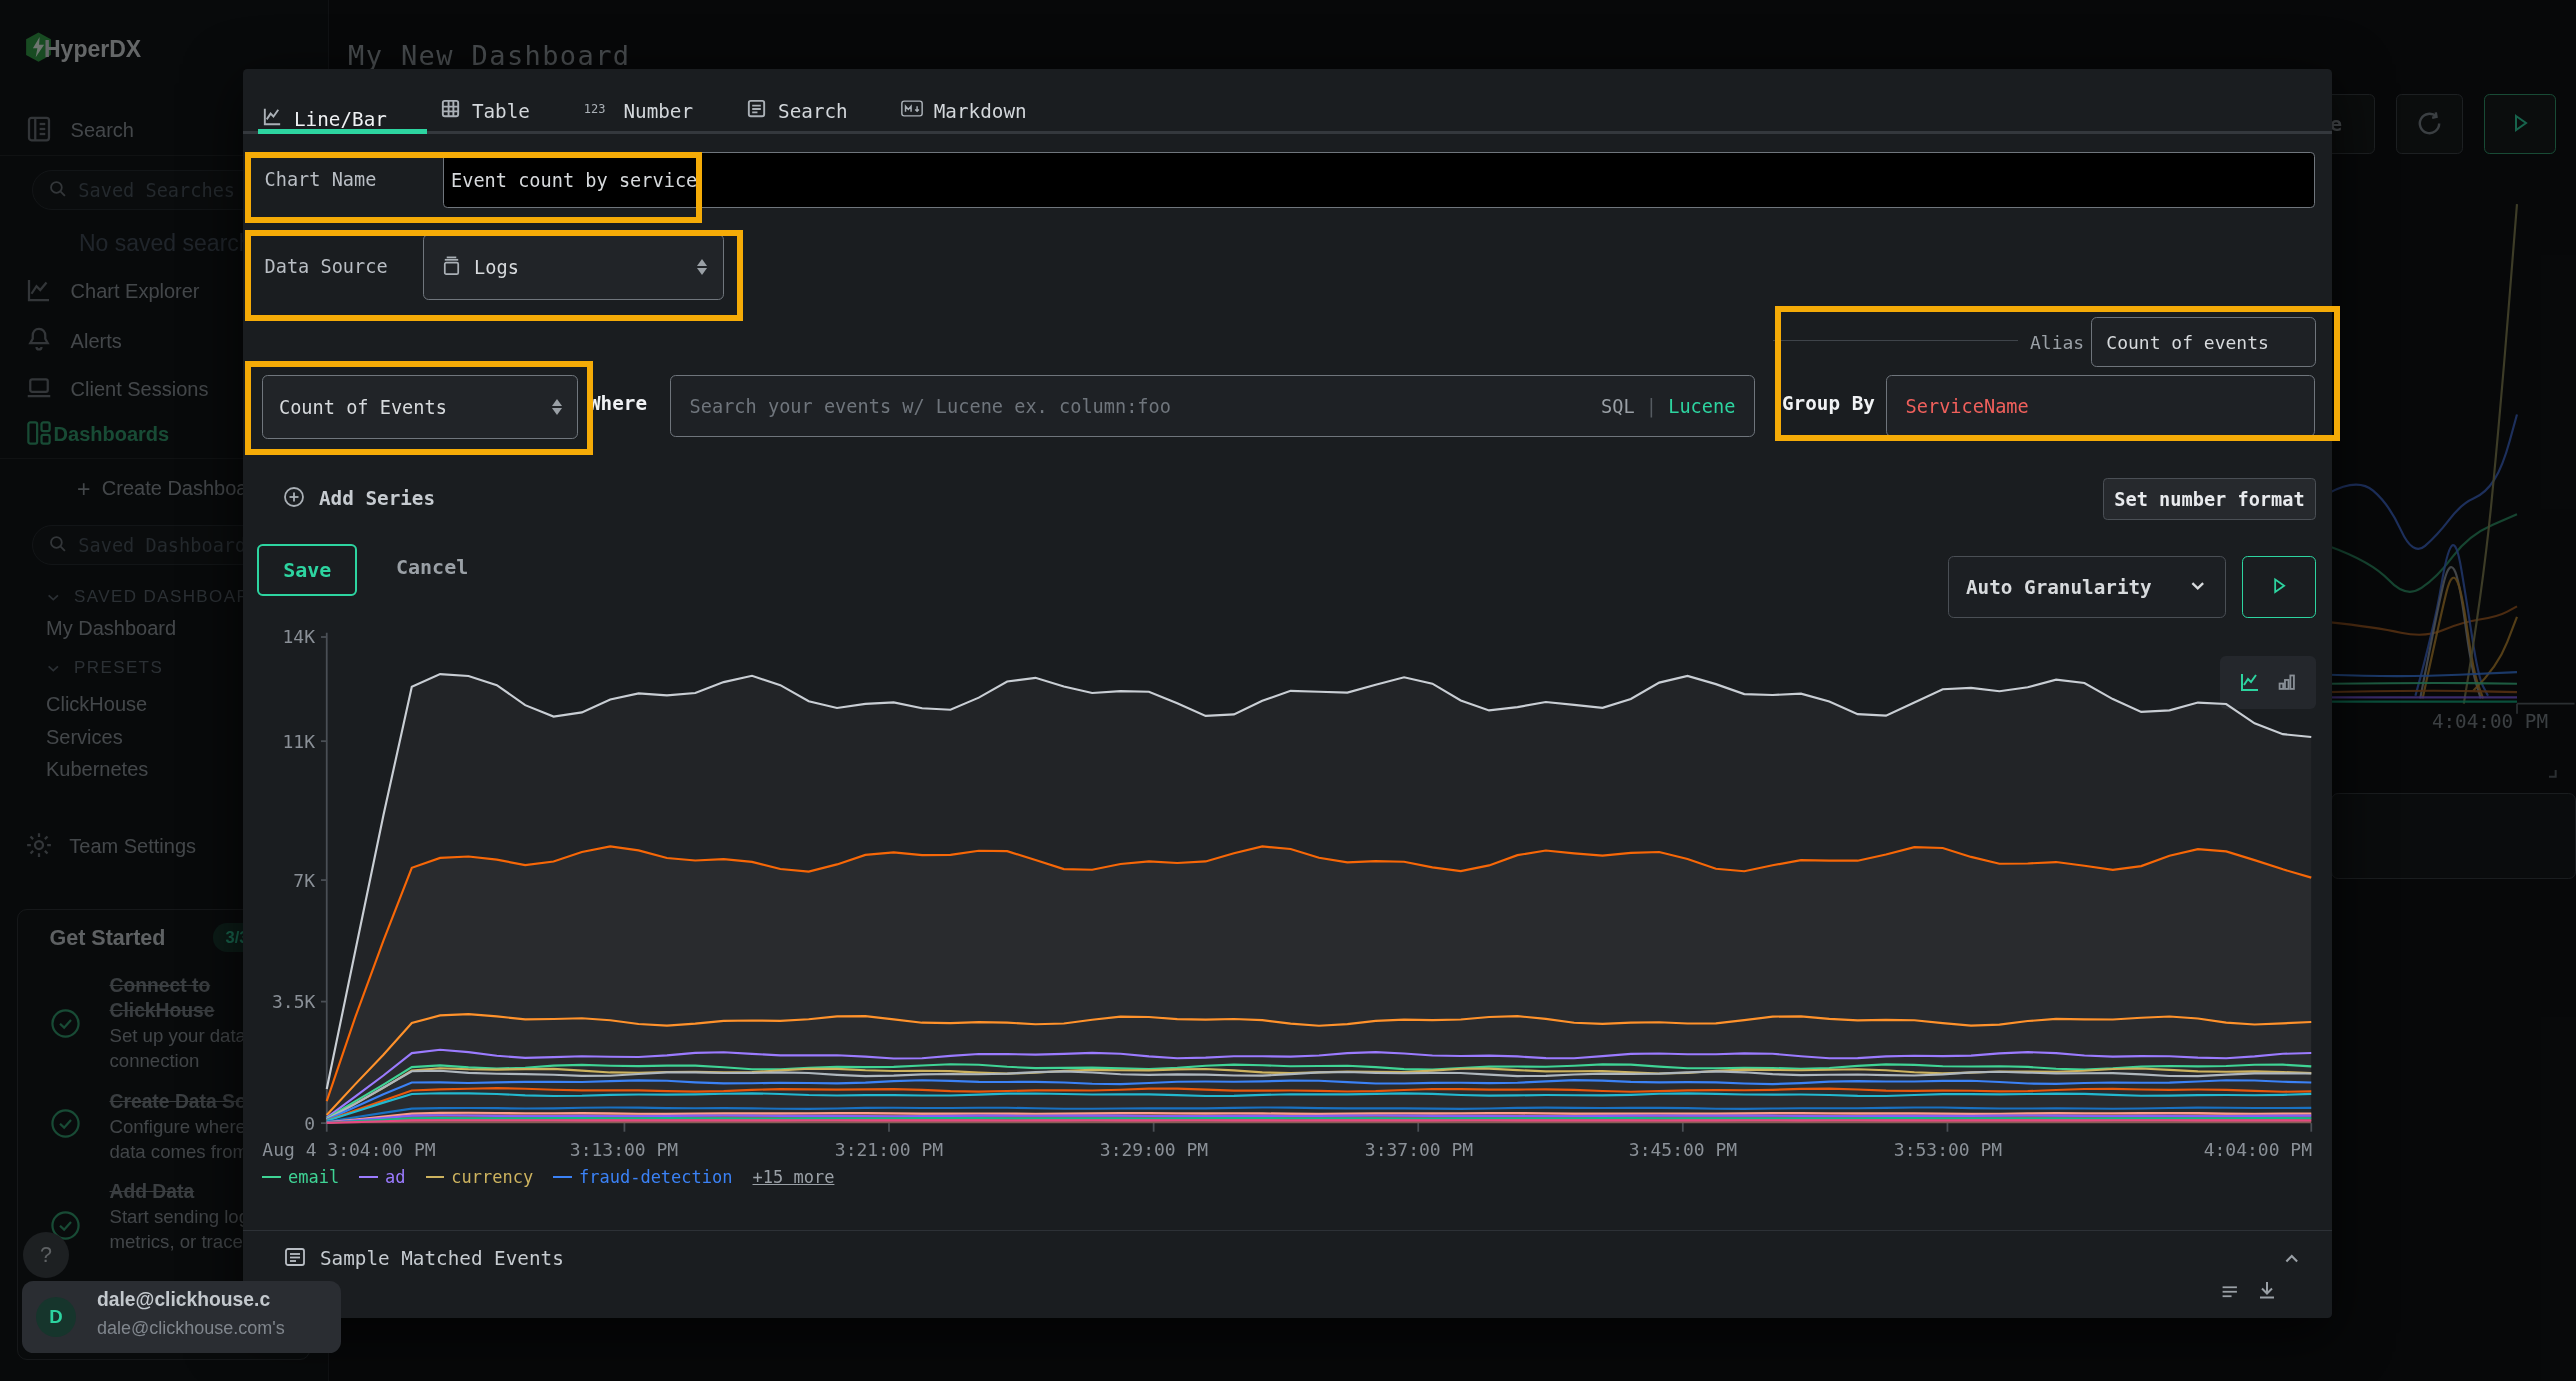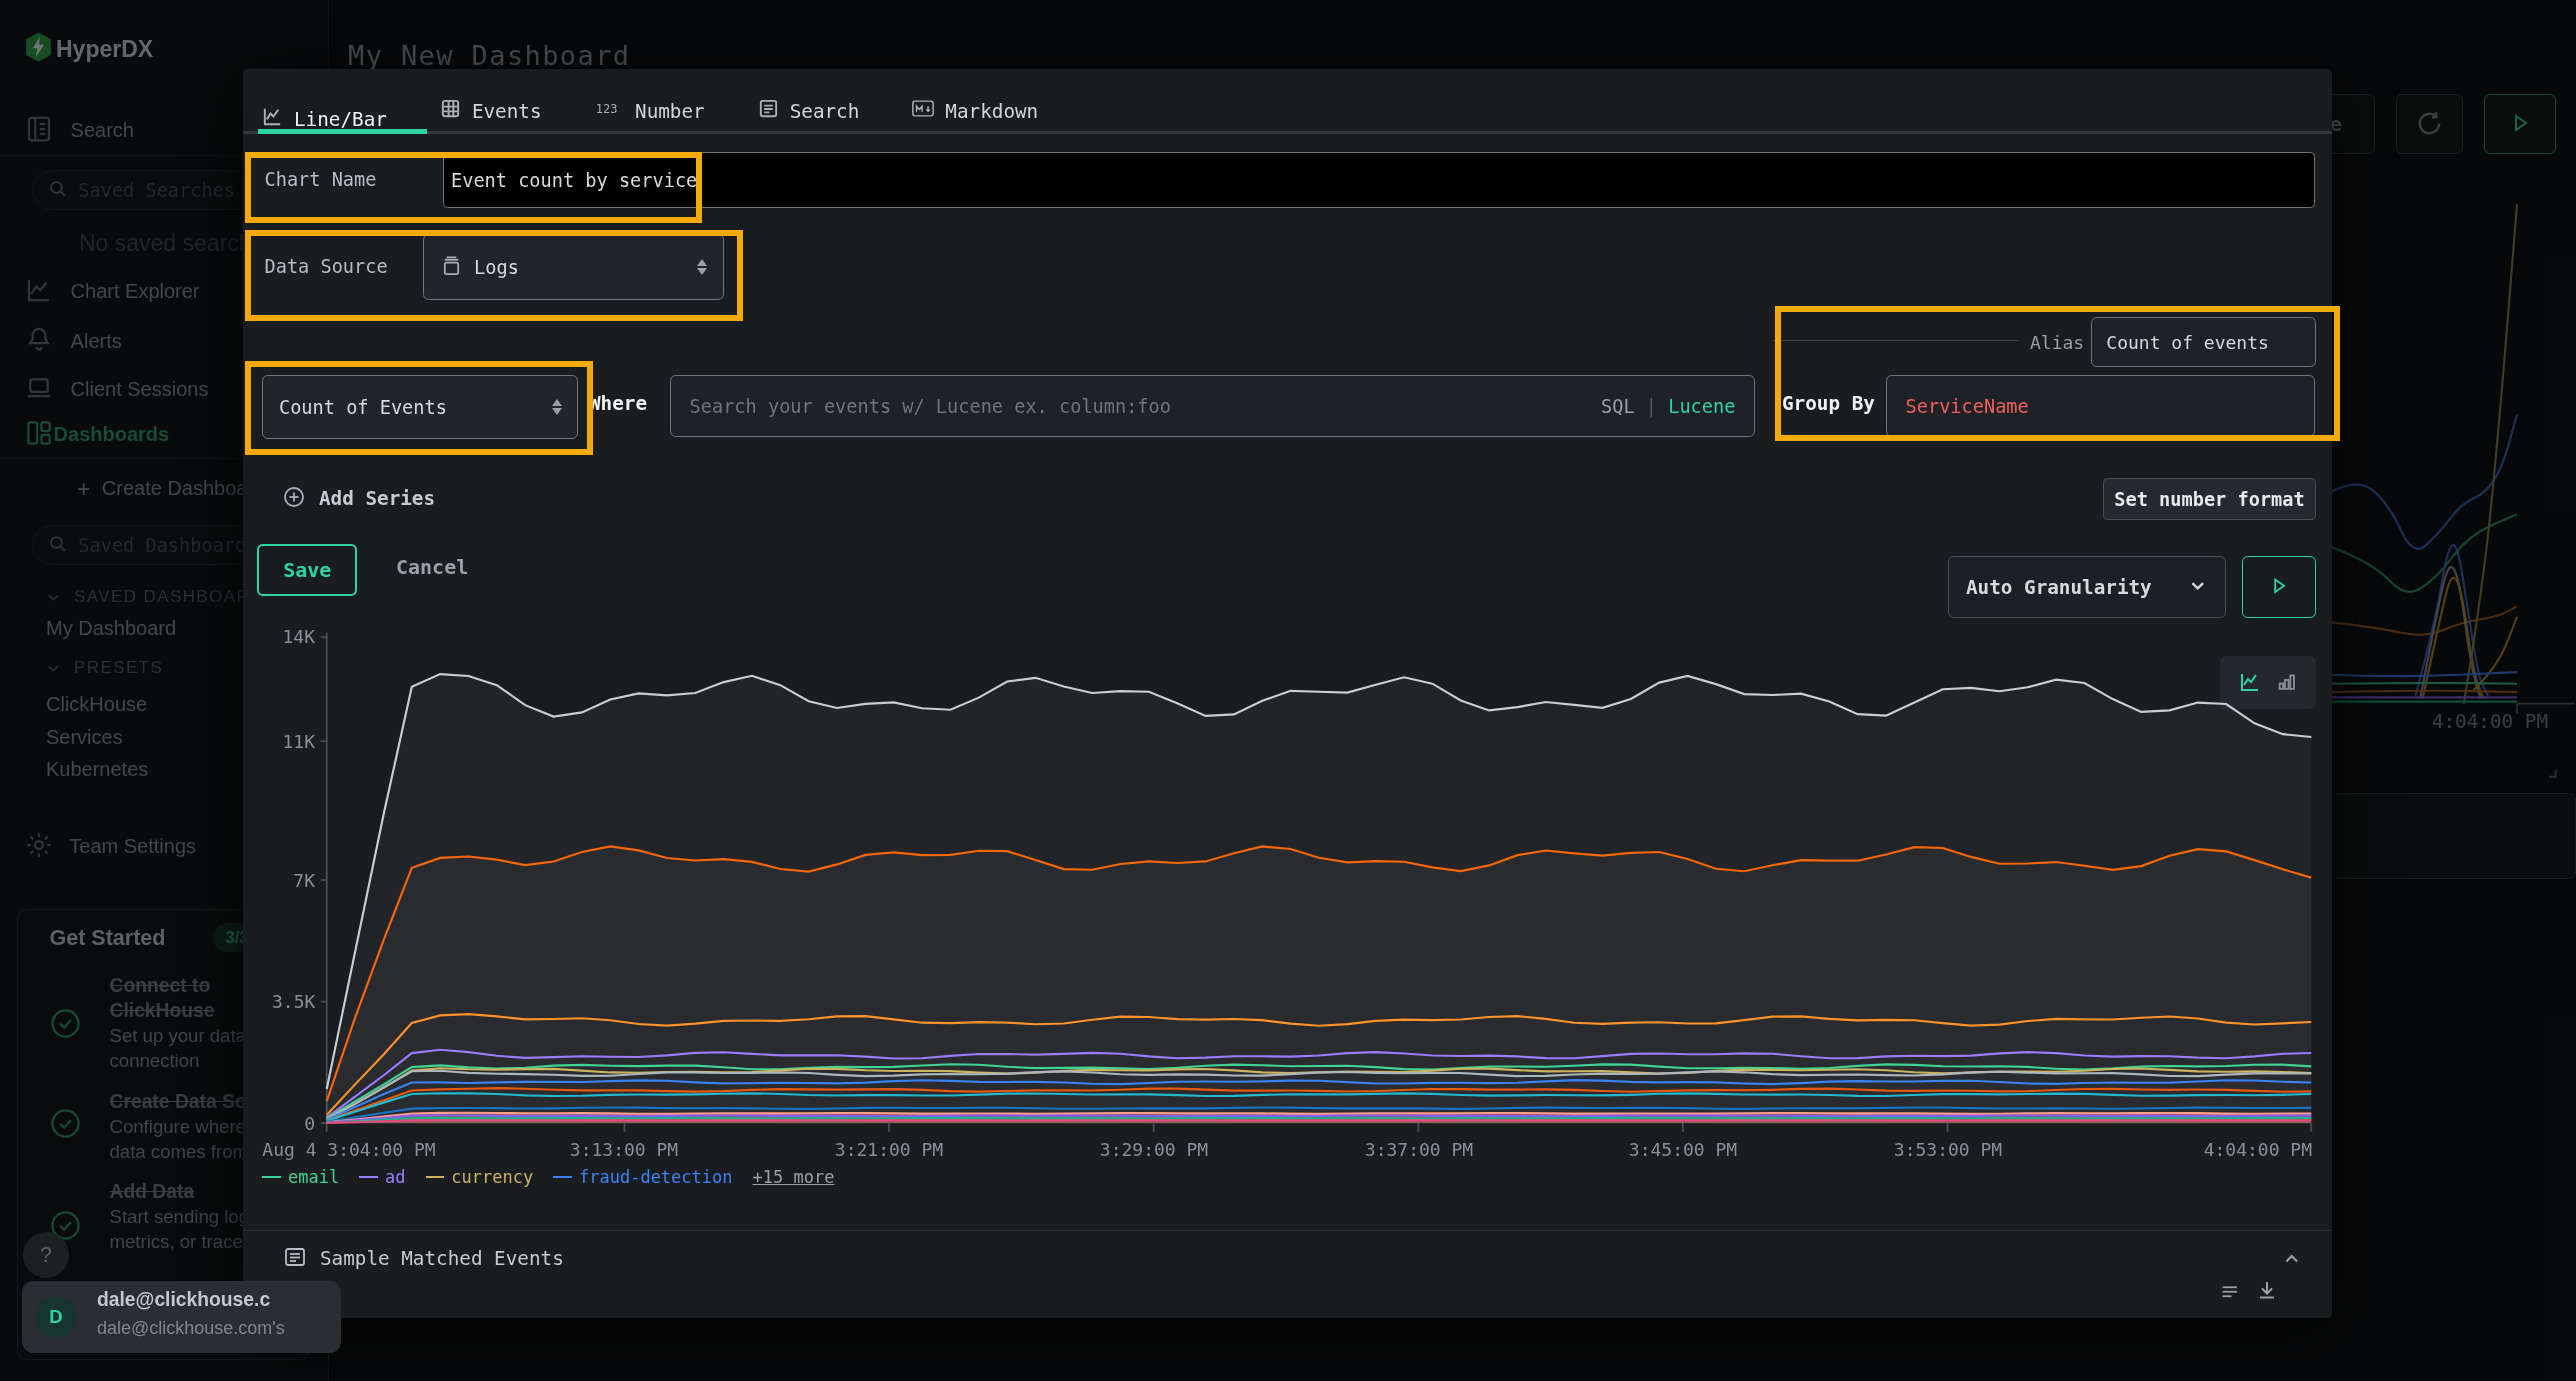--- a/index.html
+++ b/index.html
@@ -138,21 +138,21 @@
   </span>
   <div class="abs" style="left:2331px; top:793px; width:245px; height:86px; background:#101214; border:1.4px solid #34383d; border-radius:7.2px;"></div>
 
   <div id="sidebar">
     <div class="abs" style="left:25px; top:31.5px;">
       <svg width="27" height="30" viewBox="0 0 24 26">
         <polygon points="12,0 23,6 23,20 12,26 1,20 1,6" fill="#2f9e44"></polygon>
         <path d="M13 4 L7 14 H11 L9.5 22 L17 11 H12.5 Z" fill="#eafbee"></path>
       </svg>
     </div>
-    <div class="abs sans" style="left:56px; top:36px; color:#d8dbde; font-size:23px; font-weight:bold;">HyperDX</div>
+    <div class="abs sans" style="left:44px; top:36px; color:#d8dbde; font-size:23px; font-weight:bold;">HyperDX</div>
 
     <div id="nav-items">
         <div class="abs" style="left: 23.6px; top: 112px; display: flex; gap: 17px; align-items: center; height: 36px;">
           <span class="side-icon"><svg width="30" height="30" viewBox="0 0 24 24" fill="none" stroke="currentColor" stroke-width="1.8">
               <rect x="4" y="3" width="16" height="18" rx="2"></rect>
               <line x1="9" y1="3" x2="9" y2="21"></line>
               <line x1="12.5" y1="8" x2="17" y2="8"></line>
               <line x1="12.5" y1="12" x2="17" y2="12"></line>
               <line x1="12.5" y1="16" x2="17" y2="16"></line>
             </svg></span>
@@ -305,21 +305,21 @@
         <span>Line/Bar</span>
       </div>
       <div class="tab mono">
         <span class="ticon"><svg width="23" height="23" viewBox="0 0 24 24" fill="none" stroke="currentColor" stroke-width="2">
             <rect x="4" y="4" width="16" height="16" rx="2"></rect>
             <line x1="4" y1="10" x2="20" y2="10"></line>
             <line x1="4" y1="15" x2="20" y2="15"></line>
             <line x1="10" y1="4" x2="10" y2="20"></line>
             <line x1="15" y1="4" x2="15" y2="20"></line>
           </svg></span>
-        <span>Events</span>
+        <span>Table</span>
       </div>
       <div class="tab mono">
         <span class="ticon"><svg width="31.5" height="23" viewBox="0 0 34 24" style="font-size:27px">
             <text x="2" y="17" fill="currentColor" font-size="13" font-family="DejaVu Sans Mono, monospace">123</text>
           </svg></span>
         <span>Number</span>
       </div>
       <div class="tab mono">
         <span class="ticon"><svg width="23" height="23" viewBox="0 0 24 24" fill="none" stroke="currentColor" stroke-width="2">
             <rect x="4" y="4" width="16" height="16" rx="2"></rect>

